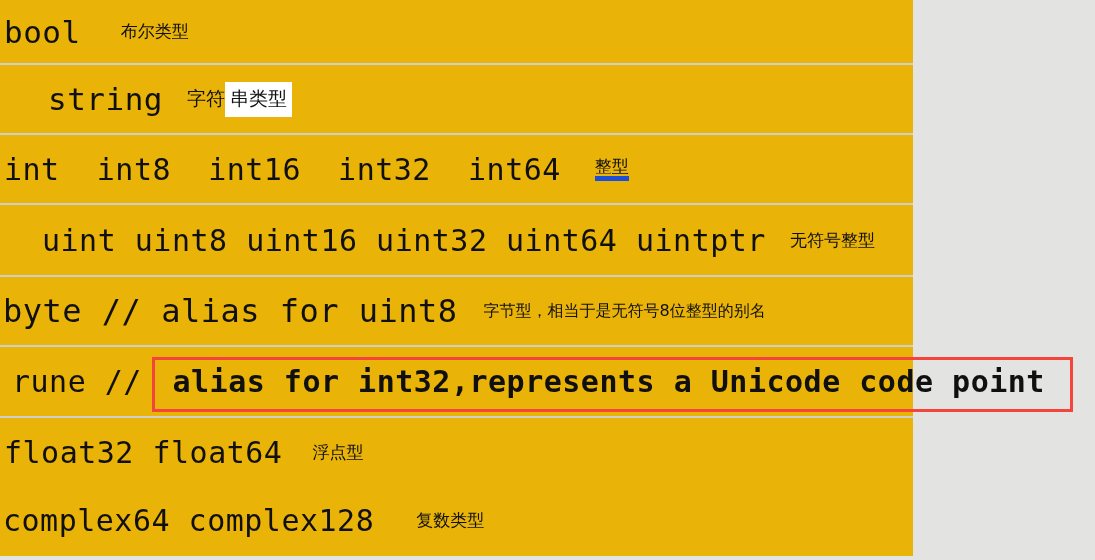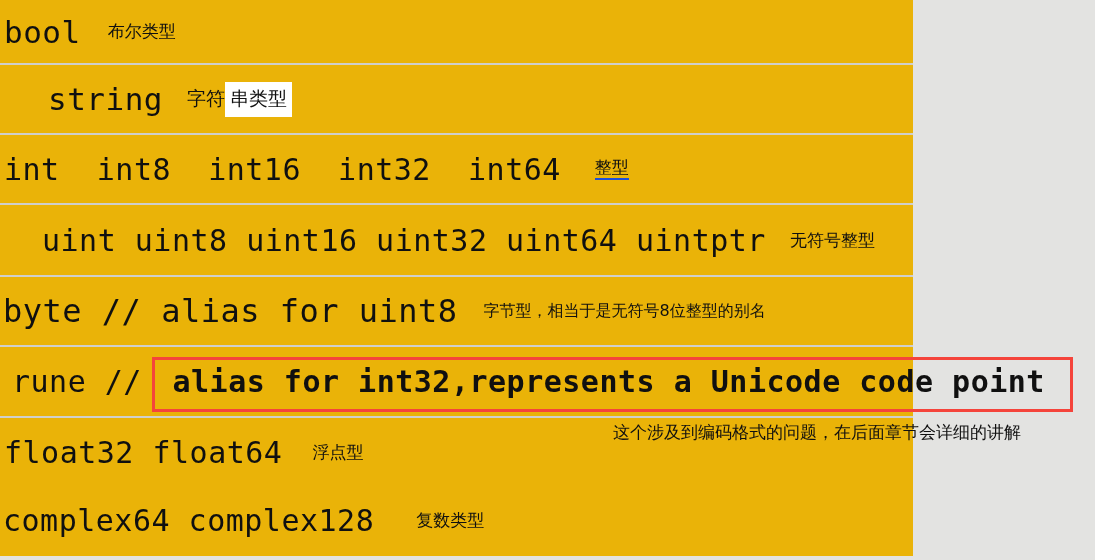--- a/index.html
+++ b/index.html
@@ -45,37 +45,37 @@
   #row-bool       { top: 0px;   height: 65px; }
   #row-string     { top: 65px;  height: 70px; padding-left: 44px; }
   #row-int        { top: 135px; height: 70px; }
   #row-uint       { top: 205px; height: 72px; padding-left: 39px; }
   #row-byte       { top: 277px; height: 70px; }
   #row-rune       { top: 347px; height: 71px; }
   #row-float      { top: 418px; height: 70px; }
   #row-complex    { top: 484px; height: 72px; border-bottom: none; }
 
   #row-bool    .code { font-size: 31px; margin-left: 4px; }
-  #row-bool    .note { font-size: 17px; margin-left: 27px; }
+  #row-bool    .note { font-size: 17px; margin-left: 40px; }
 
   #row-string  .code { font-size: 31px; margin-left: 4px; }
   #row-string  .note { font-size: 19px; margin-left: 24px; }
   .highlight {
     background: #ffffff;
     font-family: "DejaVu Serif", serif;
     font-size: 19px;
     color: #101010;
     padding: 4px 5px 5px 5px;
     margin-left: 0px;
   }
 
   #row-int     .code { font-size: 30px; margin-left: 4px; }
   #row-int     .note {
     font-size: 17px; margin-left: 34px;
-    border-bottom: 2px solid #1d4ed8;
+    border-bottom: 5px solid #1d4ed8;
     line-height: 1.15;
   }
 
   #row-uint    .code { font-size: 30px; margin-left: 3px; }
   #row-uint    .note { font-size: 17px; margin-left: 24px; }
 
   #row-byte    .code { font-size: 32px; margin-left: 3px; }
   #row-byte    .note { font-size: 16px; margin-left: 26px; }
 
   #row-rune    .code { font-size: 30px; margin-left: 12px; }
@@ -151,15 +151,14 @@
   <div class="row" id="row-float">
     <span class="code">float32 float64</span>
     <span class="note">浮点型</span>
   </div>
 
   <div class="row" id="row-complex">
     <span class="code">complex64 complex128</span>
     <span class="note">复数类型</span>
   </div>
 
-  <div class="floating-note">这个涉及到编码格式的问题，在后面章节会详细的讲解</div>
 
 </div>
 
 </body></html>

